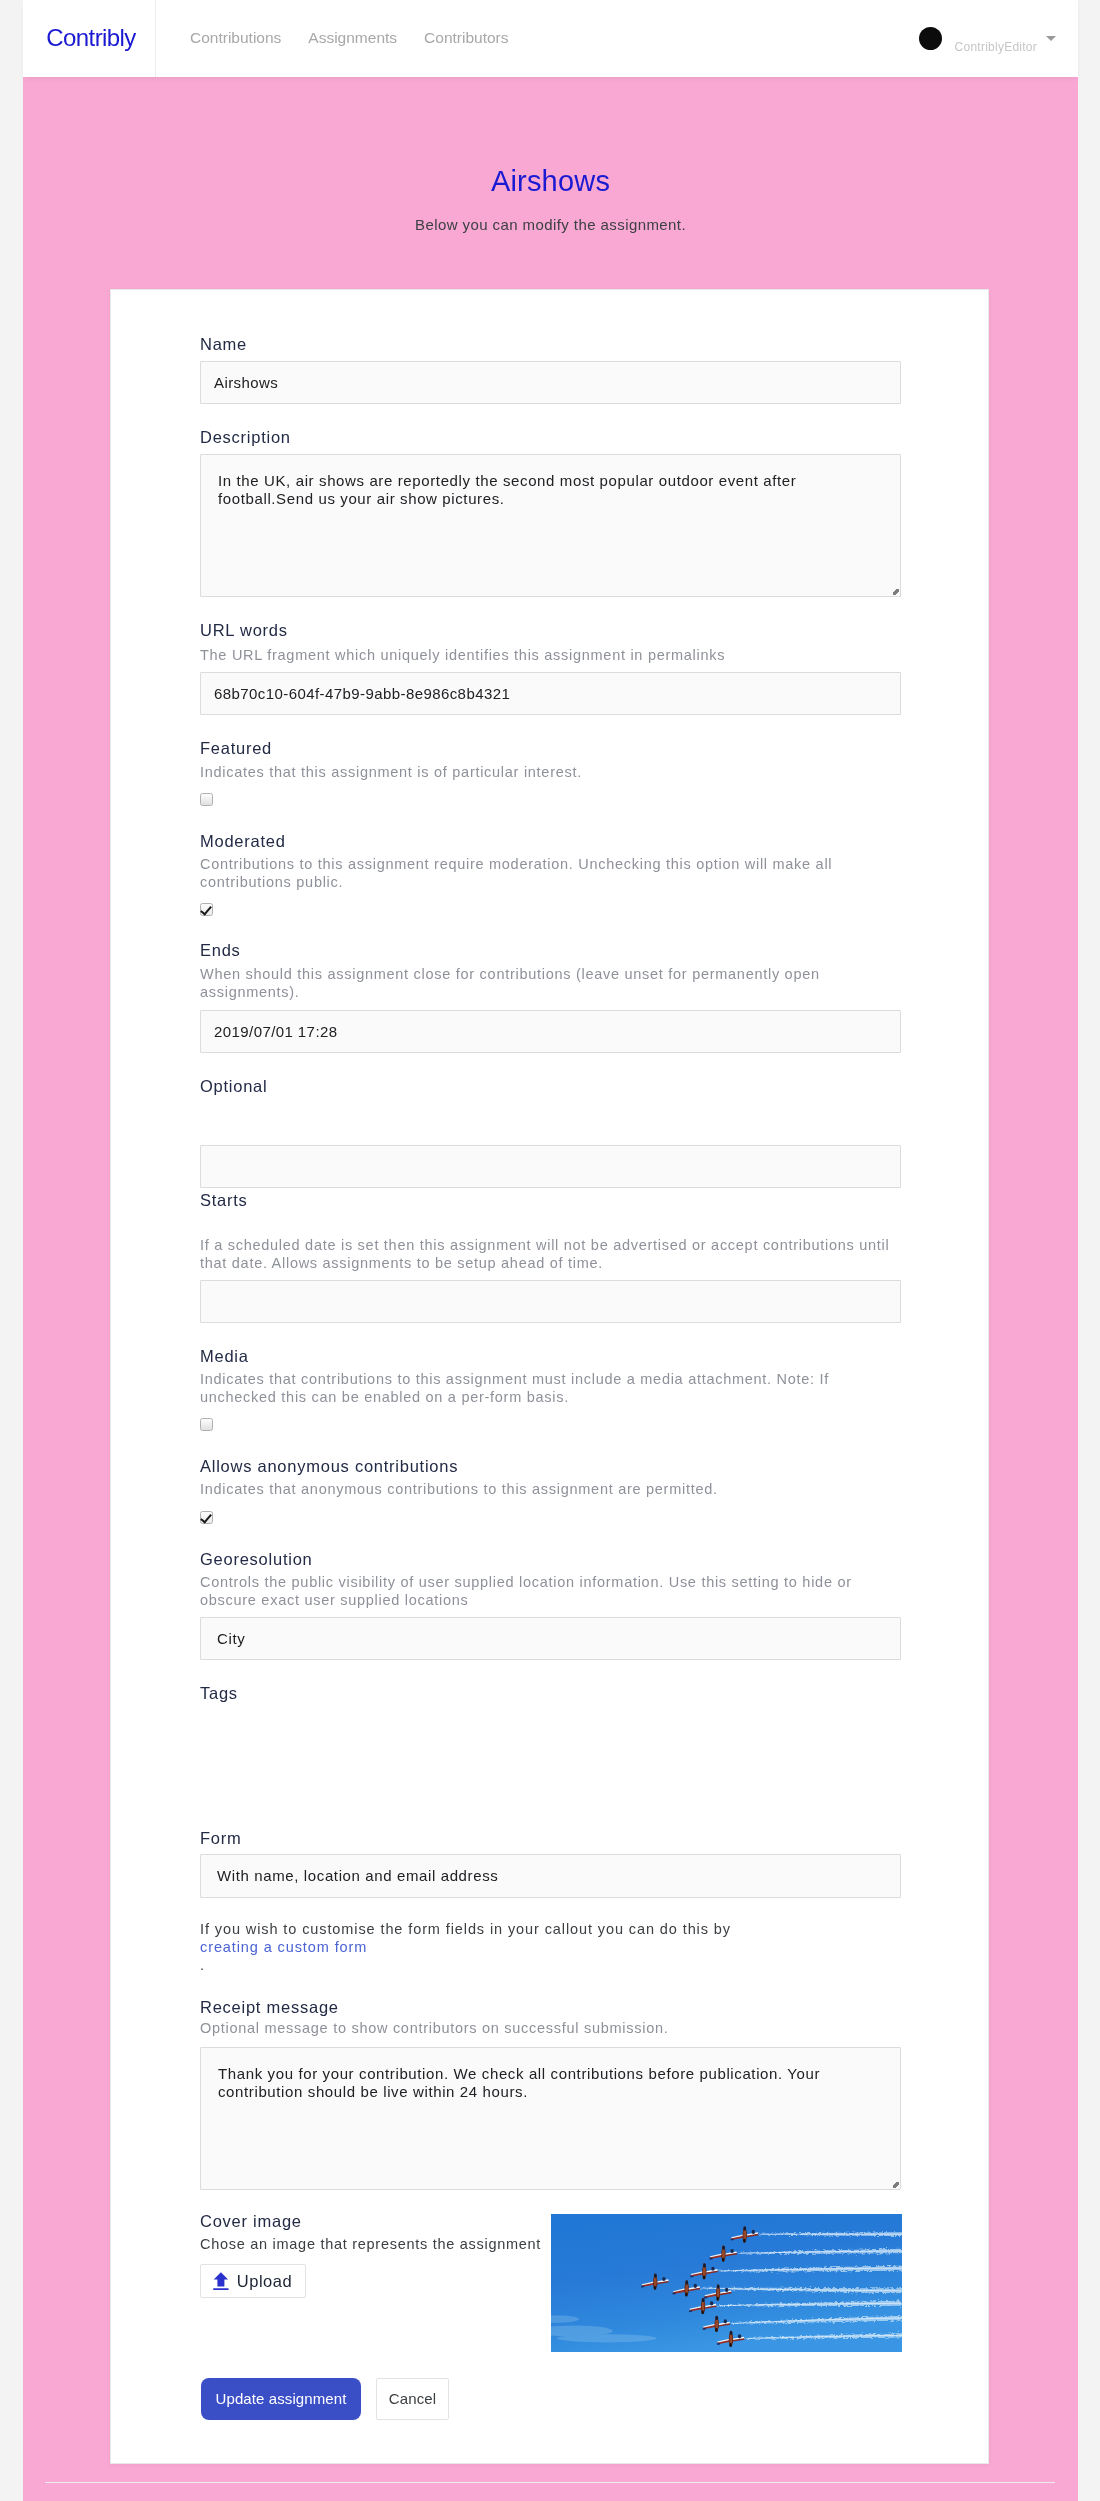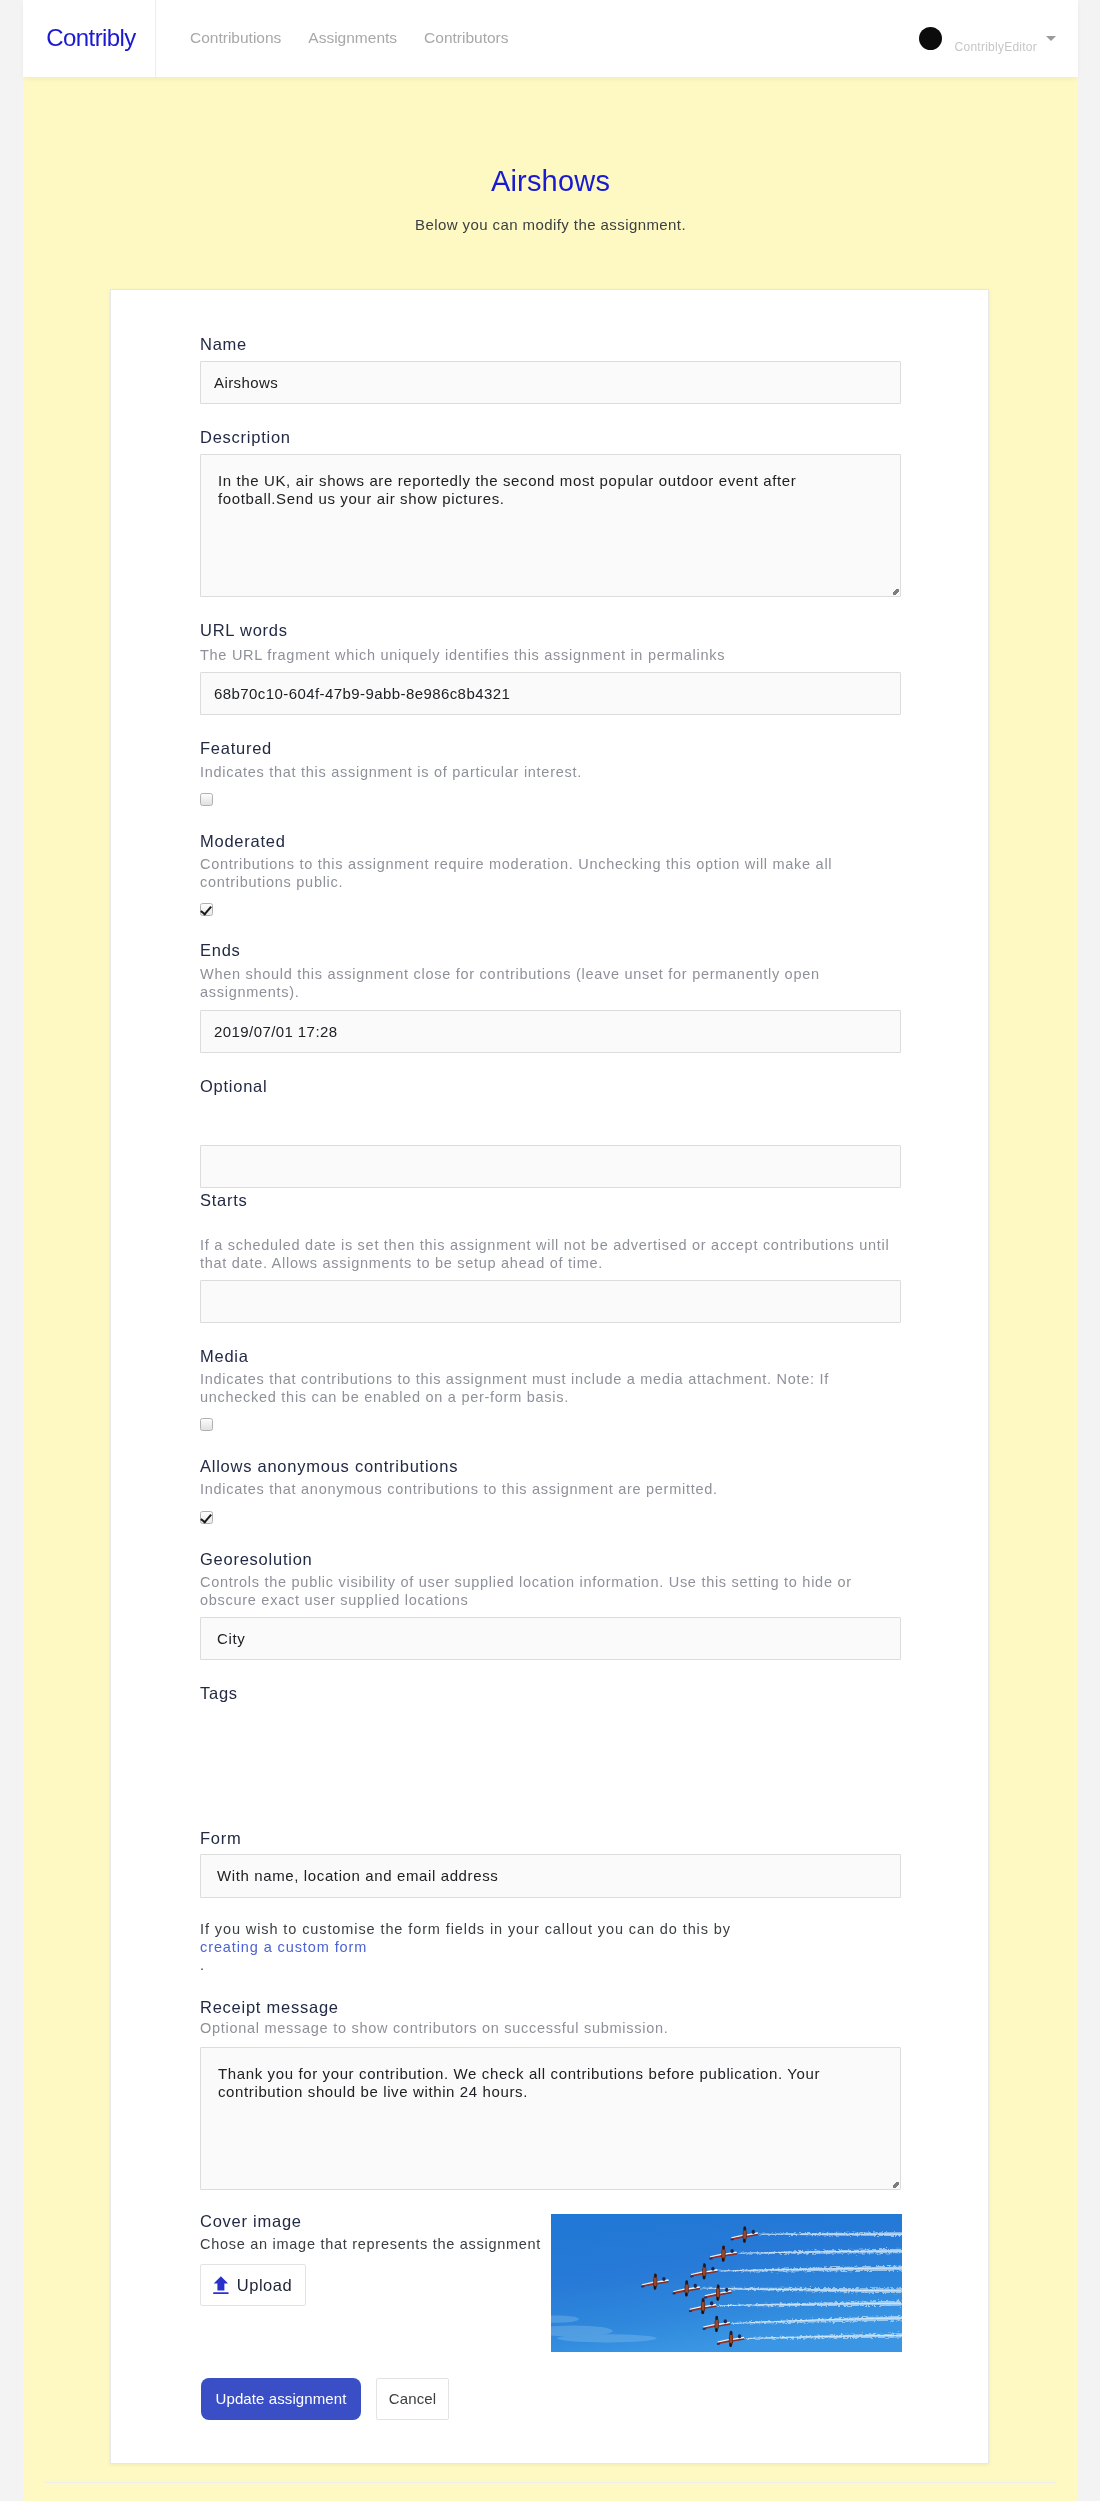--- a/index.html
+++ b/index.html
@@ -4,21 +4,21 @@
 <title>Airshows</title>
 <style>
   * { box-sizing: border-box; }
   html, body { margin:0; padding:0; }
   body {
     width: 1100px; height: 2501px; overflow:hidden;
     background: #f3f3f3;
     font-family: "Liberation Sans", sans-serif;
     -webkit-font-smoothing: antialiased;
   }
-  .page { position:absolute; left:23px; top:0; width:1055px; height:2501px; background:#fef9c3; }
+  .page { position:absolute; left:23px; top:0; width:1055px; height:2501px; background:#f9a8d4; }
 
   
   .navbar { position:absolute; left:0; top:-1px; width:1055px; height:78px; background:#fff;
             box-shadow:0 3px 5px -1px rgba(0,0,0,.055); display:flex; align-items:center; z-index:5;}
   .brand { width:132px; padding-left:4px; text-align:center; color:#1a1ad2; font-size:24px; line-height:32px; letter-spacing:-0.6px; }
   .navdiv { width:1px; align-self:stretch; background:#ededed; }
   .navlinks { display:flex; margin-left:34px; }
   .navlinks a { color:#a8a8a8; font-size:15.5px; text-decoration:none; margin-right:27px; }
   .user { margin-left:auto; display:flex; align-items:center; margin-right:22px; }
   .avatar { width:23px; height:23px; border-radius:50%; background:#0c0c0c; }
@@ -62,21 +62,21 @@
   .cb:checked { background:linear-gradient(#fdfdfd,#eaeaea); }
   .cb:checked::after { content:""; position:absolute; left:2.4px; top:0.2px; width:4.2px; height:9.2px;
         border:solid #191919; border-width:0 2.6px 2.6px 0; transform:rotate(40deg); }
 
   .formnote { position:absolute; left:89px; top:1630px; width:706px;
               color:#3c4043; font-size:14.5px; line-height:18px; letter-spacing:0.9px; }
   .help.dark { color:#3c4043; }
   .link { color:#4a62d4; text-decoration:none; }
 
   .uploadbtn { position:absolute; left:89px; top:1974px; display:flex; align-items:center;
-     width:106px; height:42px; padding:0 0 0 12px;
+     width:106px; height:34px; padding:0 0 0 12px;
      background:#fff; border:1px solid #e3e3e3; border-radius:2px; cursor:pointer;
      font-family:"Liberation Sans", sans-serif; font-size:16.5px; letter-spacing:0.5px; color:#1c2333;}
   .upicon { width:15.8px; height:18.9px; display:block; margin-right:8px; }
   .coverimg { position:absolute; left:440px; top:1924px; width:351px; height:138px; overflow:hidden; }
 
   .btn-primary { position:absolute; left:90px; top:2088px; width:160px; height:42px;
      background:#3a4fc6; color:#fff; border:none; padding:0 0 2px 0;
      font-family:"Liberation Sans", sans-serif; font-size:15px; letter-spacing:0.1px;
      border-radius:8px; cursor:pointer;}
   .btn-secondary { position:absolute; left:265px; top:2088px; width:73px; height:42px;

